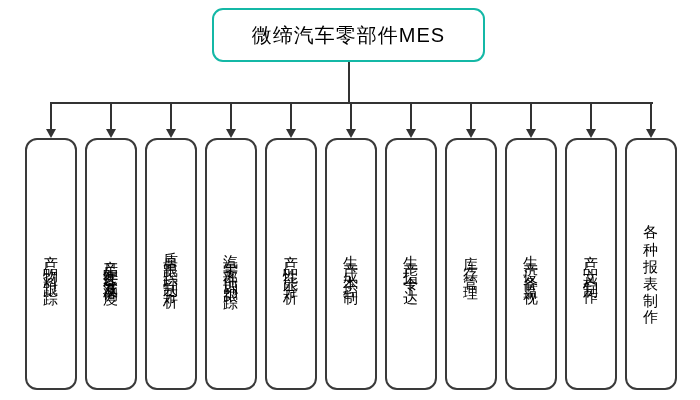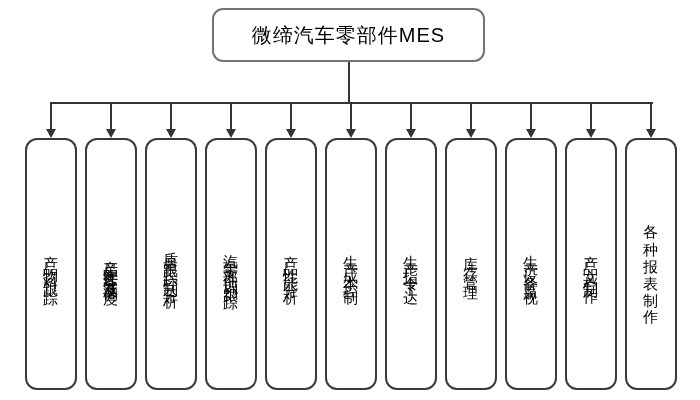--- a/index.html
+++ b/index.html
@@ -15,21 +15,21 @@
     background: #ffffff;
     overflow: hidden;
   }
   
   .root-node {
     position: absolute;
     left: 212px;
     top: 8px;
     width: 273px;
     height: 54px;
-    border: 2px solid #737373;
+    border: 2px solid #14b8a6;
     border-radius: 11px;
     background: #ffffff;
     display: flex;
     align-items: center;
     justify-content: center;
     box-sizing: border-box;
   }
   .root-label {
     font-size: 20px;
     color: #000000;

